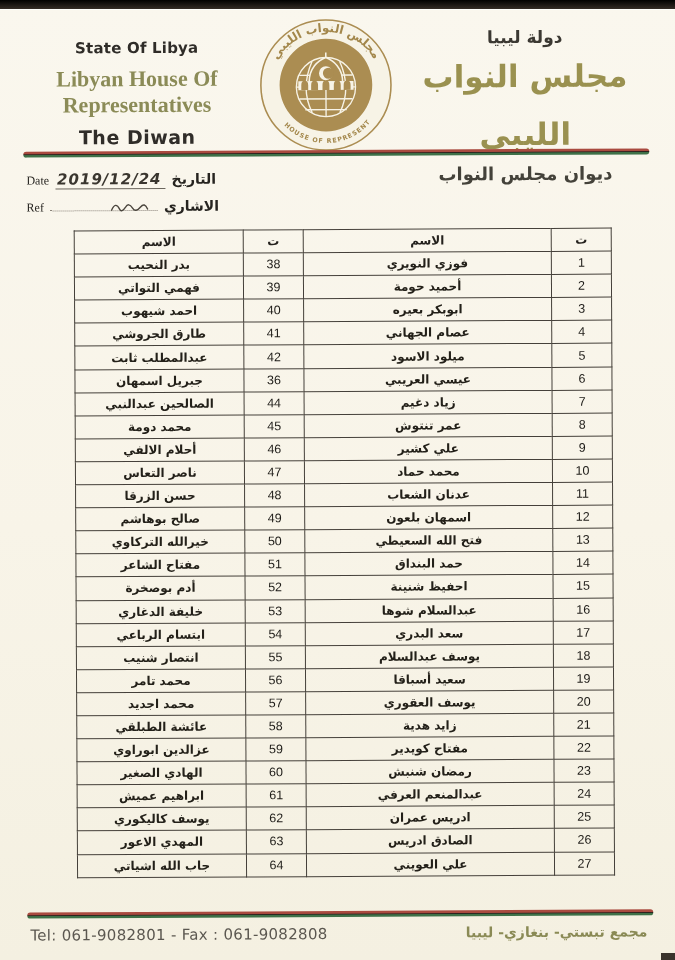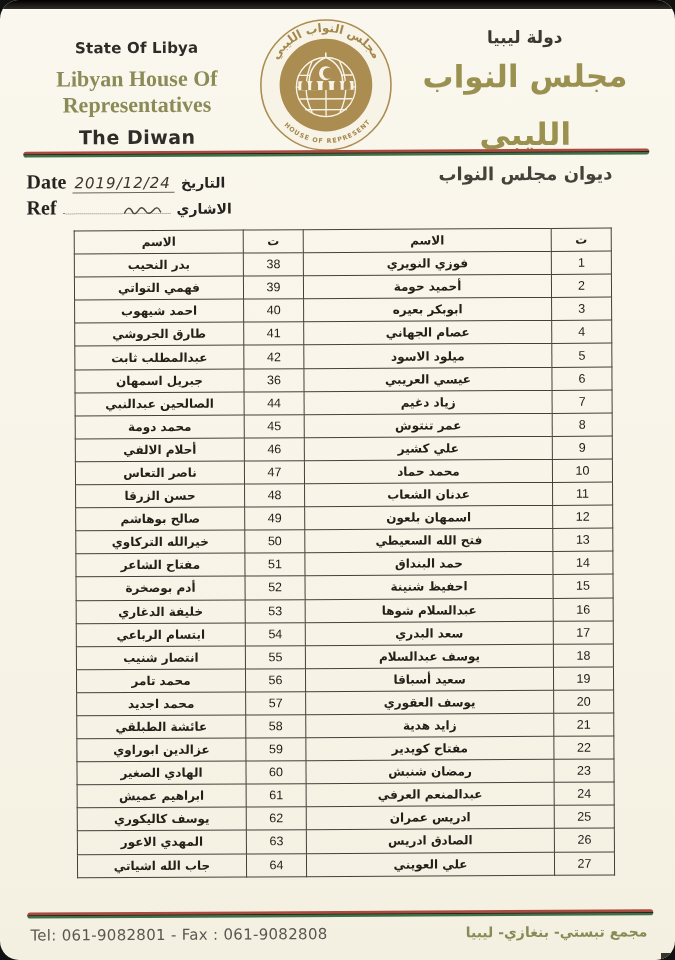--- a/index.html
+++ b/index.html
@@ -1,20 +1,20 @@
 <!DOCTYPE html>
 <html><head>
 <meta charset="utf-8">
 <style>
   html,body { margin:0; padding:0; }
   body { background:#111; }
   .page {
     position:relative; width:675px; height:960px; overflow:hidden;
     background:linear-gradient(180deg,#faf7ee 0%,#f8f4e8 55%,#f4f0e1 100%);
-    font-family:"DejaVu Sans",sans-serif; color:#2c2925;border-radius:19px;
+    font-family:"DejaVu Sans",sans-serif; color:#2c2925;
   }
   .top-edge { position:absolute; top:0; left:0; right:0; height:9px;
     background:linear-gradient(#000,#342c26); box-shadow:0 1px 0 rgba(255,255,255,.8); }
   .corner-mark { position:absolute; right:0; bottom:0; width:14px; height:7px; background:#3a332c; }
   .tilt { position:absolute; inset:0; transform:rotate(-0.3deg); transform-origin:50% 50%; }
 
   
   .hdr-left { position:absolute; left:30px; top:38px; width:218px; text-align:center; }
   .hdr-left .state { font-size:15px; font-weight:bold; color:#2f2c28; letter-spacing:.2px; }
   .hdr-left .hor { font-family:"Liberation Serif","DejaVu Serif",serif; font-weight:bold;
@@ -27,22 +27,22 @@
   .seal { position:absolute; left:258px; top:16px; width:140px; height:138px; }
 
   .stripe { position:absolute; left:25px; width:626px; height:6px; border-radius:3px;
     background:linear-gradient(180deg,#a94a3f 0%,#a94a3f 38%,#2a221d 52%,#3e7148 66%,#3e7148 100%); }
   .stripe.top-stripe { top:150px; }
   .stripe.bottom-stripe { top:911px; }
 
   
   .meta { position:absolute; left:28px; top:169px; font-size:15px; }
   .meta .line { display:flex; align-items:baseline; gap:6px; height:26px; }
-  .meta .en { font-family:"Liberation Serif","DejaVu Serif",serif; font-weight:bold; color:#262420; font-size:20px; }
-  .meta .hand { font-style:italic; font-weight:normal; color:#3a362f; font-size:15px;
+  .meta .en { font-family:"Liberation Serif","DejaVu Serif",serif; font-weight:normal; color:#262420; font-size:12px; }
+  .meta .hand { font-style:italic; font-weight:bold; color:#3a362f; font-size:15px;
     border-bottom:1px solid #6b665d; padding:0 4px 0 2px; letter-spacing:1px; }
   .meta .ar { font-weight:bold; color:#262420; font-size:14px; }
   .meta .refline { display:inline-block; width:108px; border-bottom:1px dotted #8a847a; position:relative; height:14px; }
   .meta .refline svg { position:absolute; right:8px; bottom:-4px; }
 
   
   .roster { position:absolute; left:75px; top:229px; }
   table { border-collapse:collapse; table-layout:fixed; width:537px; direction:rtl; }
   th,td { border:1px solid #45403a; height:22.1px; padding:0; text-align:center; vertical-align:middle; overflow:hidden; white-space:nowrap; }
   th { font-size:12px; font-weight:bold; color:#24211d; }

